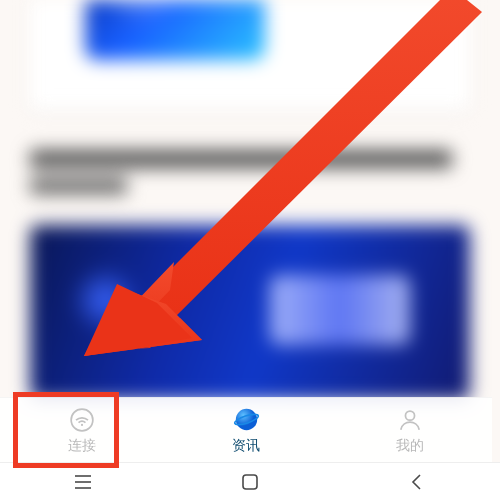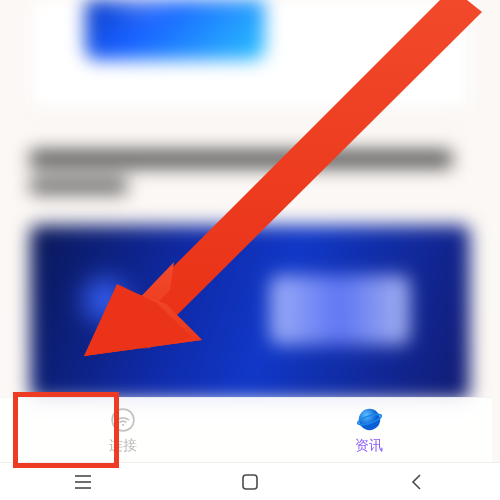--- a/index.html
+++ b/index.html
@@ -48,21 +48,21 @@
   .tabbar {
     position: absolute; left: 0; right: 8px; bottom: 38px; height: 65px;
     background: rgba(255,255,255,0.9);
     display: flex;
     border-top: 1px solid rgba(0,0,0,0.04);
   }
   .tab {
     flex: 1; display: flex; flex-direction: column; align-items: center; justify-content: center;
     gap: 3px; color: #b9b9b9; cursor: pointer; position: relative;
   }
-  .tab.active { color: #8b5cf6; }
+  .tab.active { color: #0c4a6e; }
   .tab .label { font-size: 14px; }
   .tab .icon { width: 28px; height: 28px; display:flex; align-items:center; justify-content:center; }
   .dot { position:absolute; top:6px; right:28px; width:8px; height:8px; background:#ff4030; border-radius:50%; }
 
   
   .sysnav {
     position: absolute; left:0; right:0; bottom:0; height:38px;
     background:#fff; display:flex; align-items:center; justify-content:space-around;
     border-top:1px solid #eee;
   }
@@ -119,20 +119,29 @@
           </radialGradient>
         </defs>
         <circle cx="12" cy="12" r="9.5" fill="url(#g1)"></circle>
         <ellipse cx="12" cy="12" rx="11" ry="3.2" fill="none" stroke="#1989e6" stroke-width="1.4" transform="rotate(-18 12 12)"></ellipse>
       </svg>
     </span>
     <span class="label">资讯</span>
   </div>
 
 
+  <div class="tab">
+    <span class="icon">
+      <svg viewBox="0 0 24 24" width="26" height="26" fill="none" stroke="#c2c2c2" stroke-width="1.6">
+        <circle cx="12" cy="8" r="4.2"></circle>
+        <path d="M3.5 21 c1-5 5-7 8.5-7 s7.5 2 8.5 7"></path>
+      </svg>
+    </span>
+    <span class="label">我的</span>
+  </div>
 </div>
 
 <div class="sysnav">
   <div class="nbtn">
     <svg width="18" height="14" viewBox="0 0 18 14" stroke="#4a4a4a" stroke-width="1.6">
       <line x1="1" y1="1" x2="17" y2="1"></line>
         <line x1="1" y1="7" x2="17" y2="7"></line>
         <line x1="1" y1="13" x2="17" y2="13"></line>
     </svg>
   </div>

